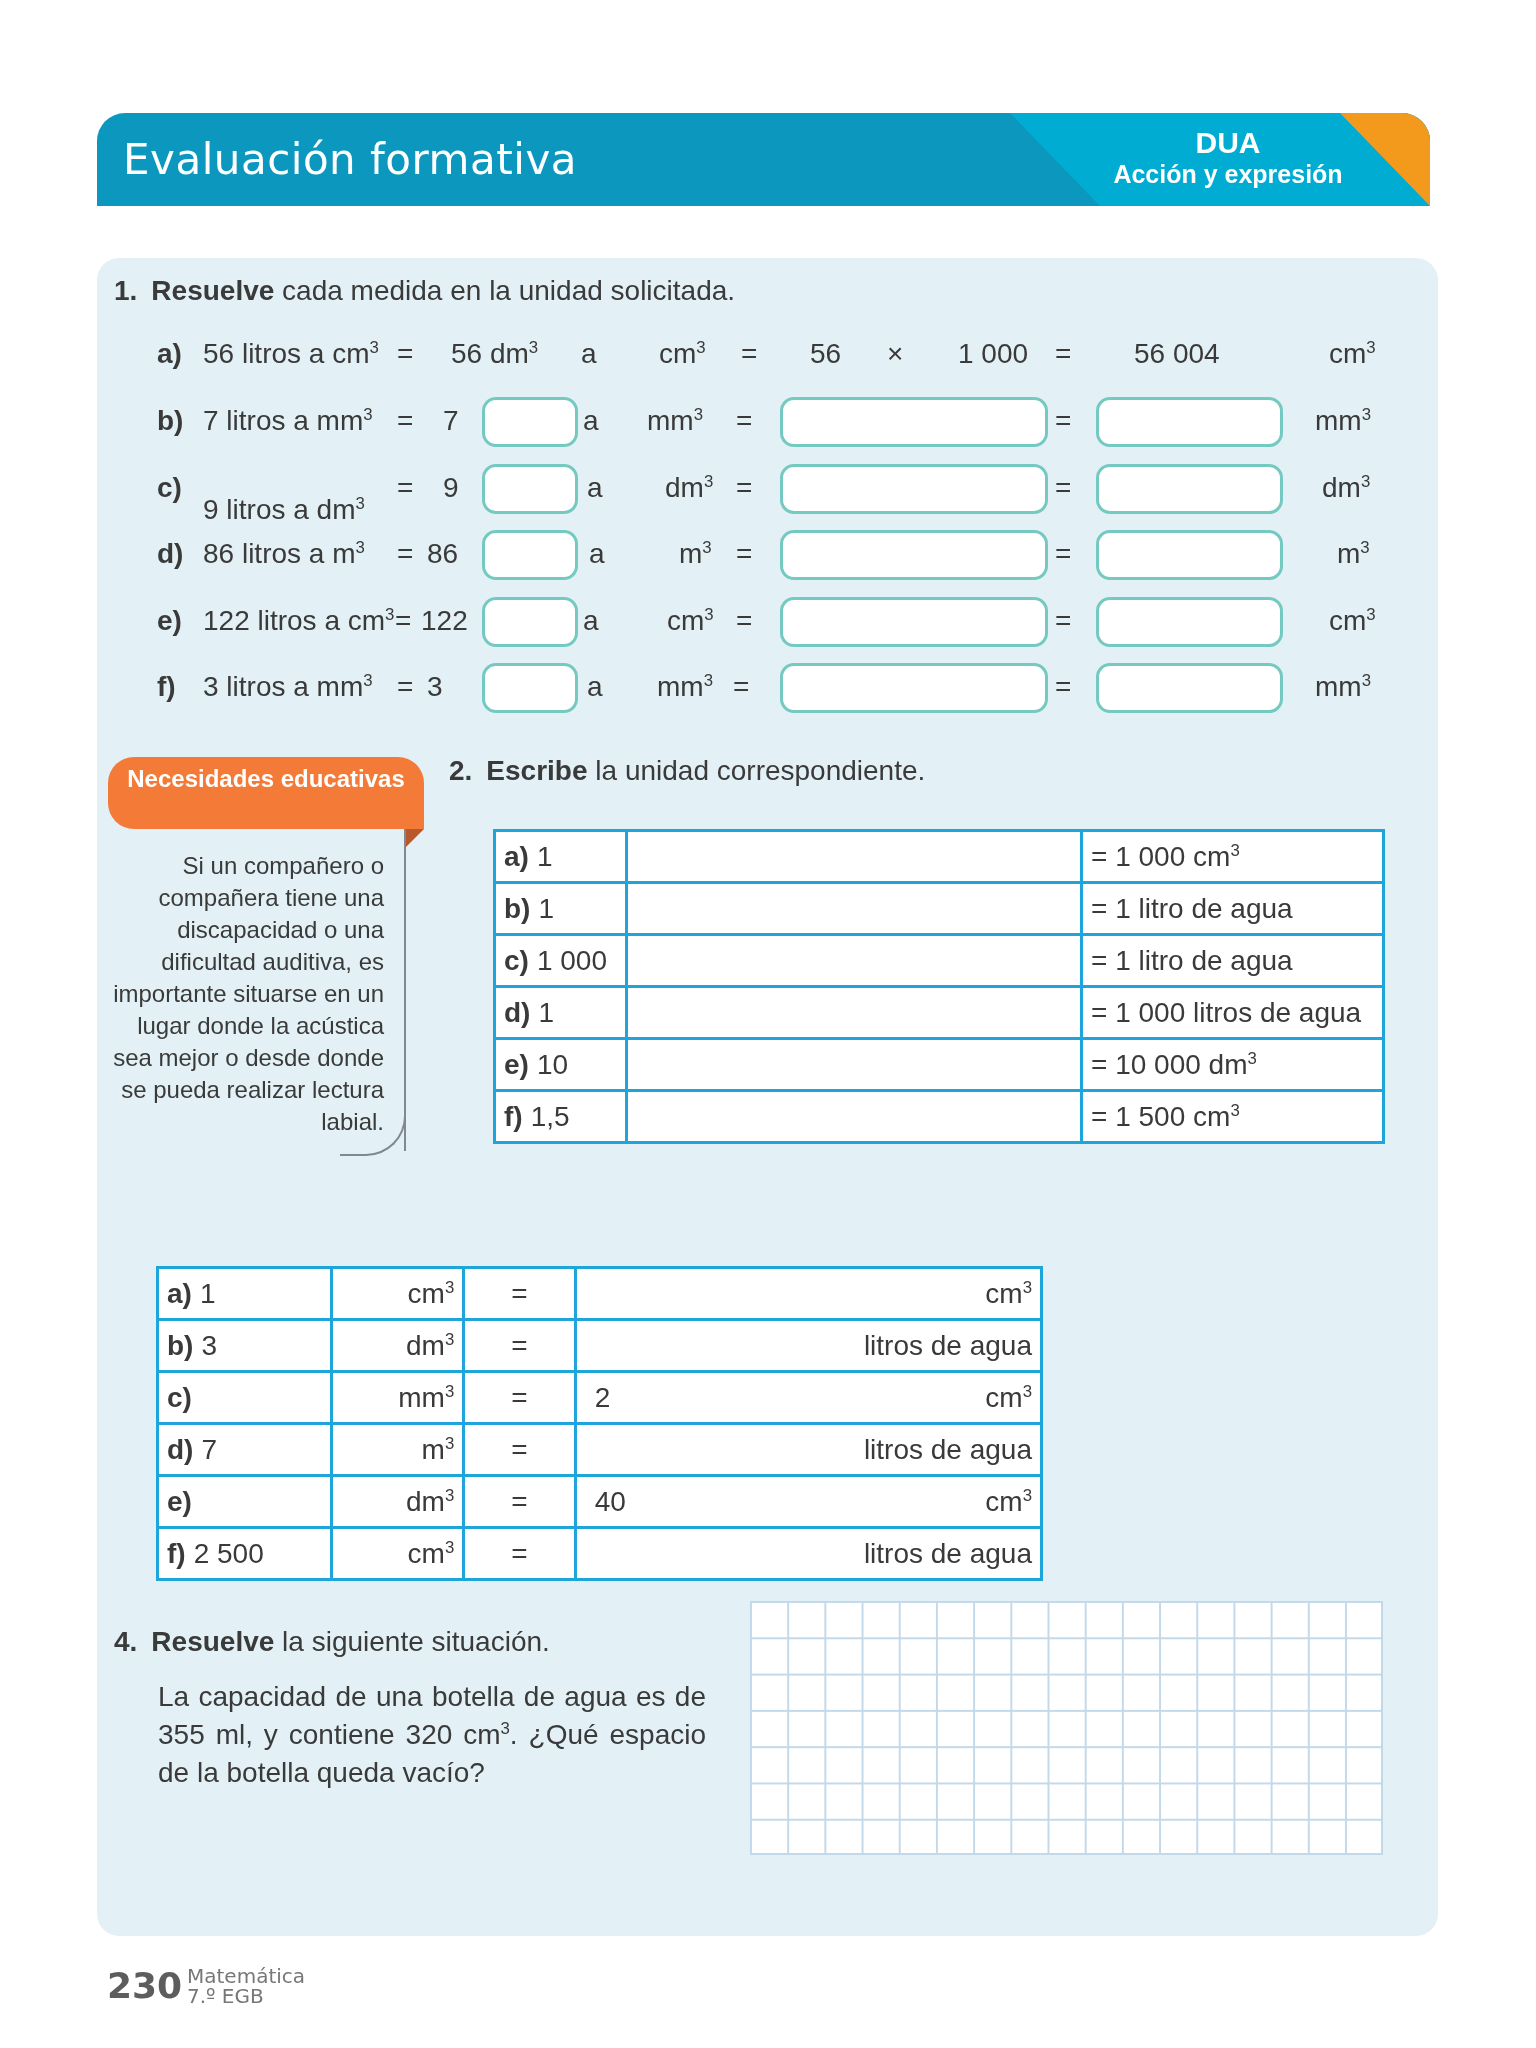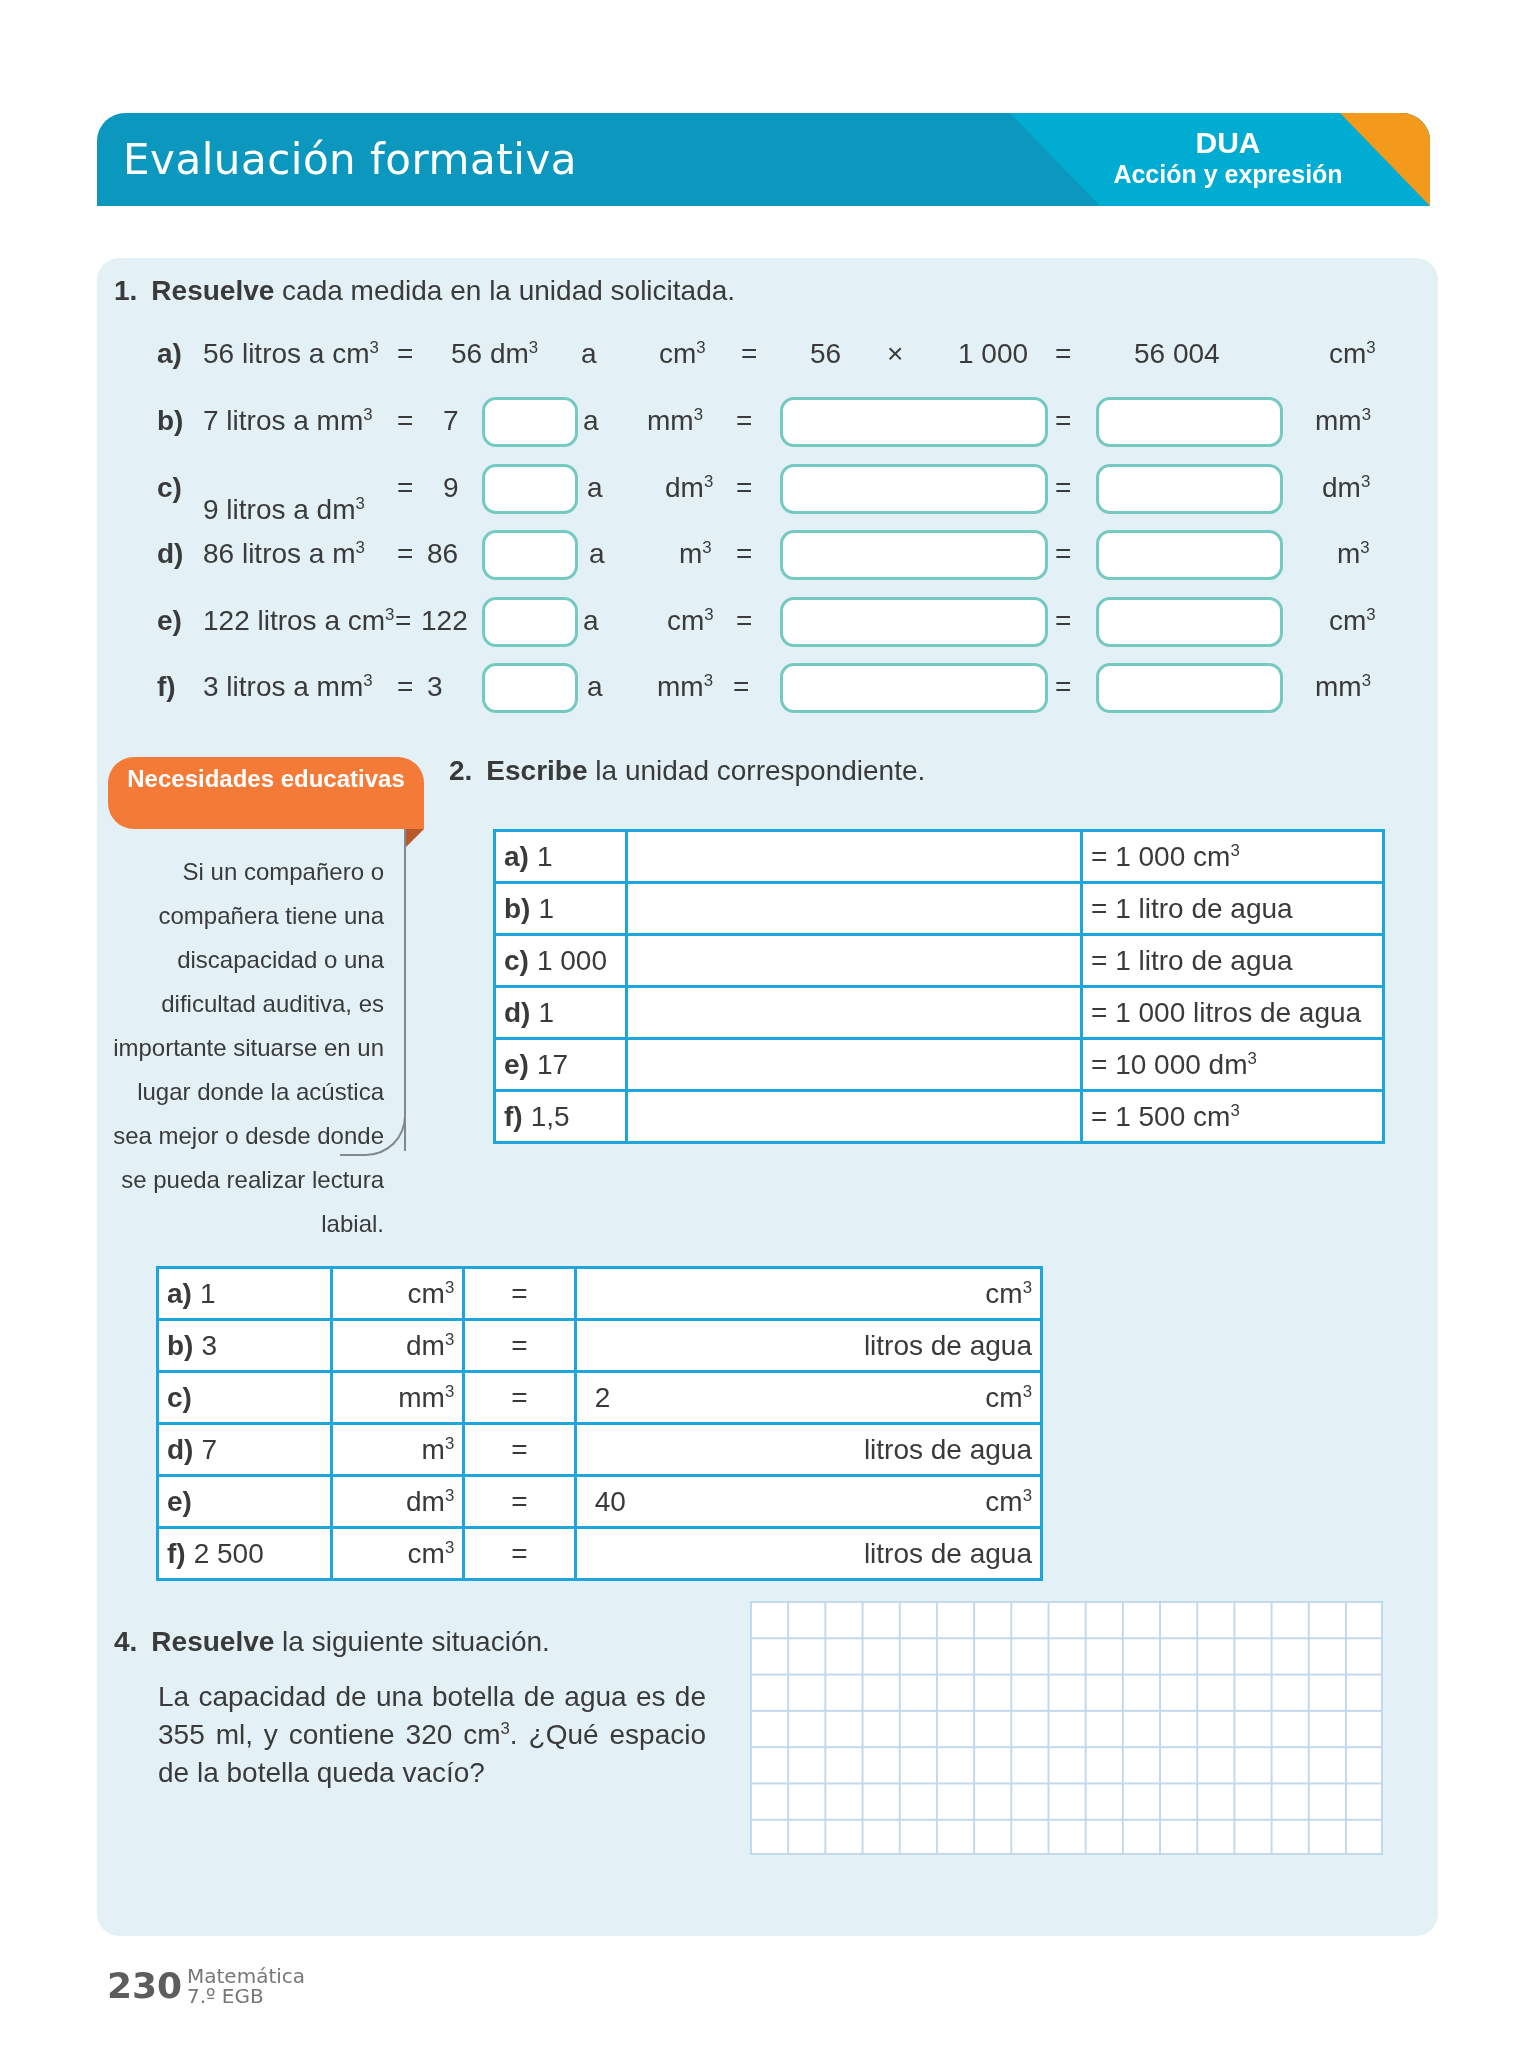--- a/index.html
+++ b/index.html
@@ -63,21 +63,21 @@
   }
   .note-line {
     position: absolute; left: 404px; top: 829px; width: 2px; height: 322px; background: #808890;
   }
   .note-curve {
     position: absolute; left: 340px; top: 1110px; width: 66px; height: 46px;
     border-right: 2px solid #808890; border-bottom: 2px solid #808890; border-bottom-right-radius: 40px;
   }
   .note-text {
     position: absolute; left: 112px; top: 850px; width: 272px; text-align: right;
-    font-size: 24px; line-height: 44px; color: #3a3a3a;
+    font-size: 24px; line-height: 32px; color: #3a3a3a;
   }
 
   
   table { border-collapse: collapse; position: absolute; background: #ffffff; }
   td { border: 3px solid #1ea6dc; font-size: 28px; height: 52px; padding: 0 8px; color: #3a3a3a; white-space: nowrap; }
   td .lbl { font-weight: bold; margin-right: 8px; }
   .t2 { left: 493px; top: 829px; width: 892px; }
   .t3 { left: 156px; top: 1266px; width: 887px; }
   .right { text-align: right; }
   .center { text-align: center; }
@@ -253,21 +253,21 @@
     <td><span class="lbl">c)</span><span>1 000</span></td>
     <td></td>
     <td><span>= 1 litro de agua</span><sup></sup></td>
   </tr>
   <tr>
     <td><span class="lbl">d)</span><span>1</span></td>
     <td></td>
     <td><span>= 1 000 litros de agua</span><sup></sup></td>
   </tr>
   <tr>
-    <td><span class="lbl">e)</span><span>17</span></td>
+    <td><span class="lbl">e)</span><span>10</span></td>
     <td></td>
     <td><span>= 10 000 dm</span><sup>3</sup></td>
   </tr>
   <tr>
     <td><span class="lbl">f)</span><span>1,5</span></td>
     <td></td>
     <td><span>= 1 500 cm</span><sup>3</sup></td>
   </tr>
 </tbody>
   </table>

